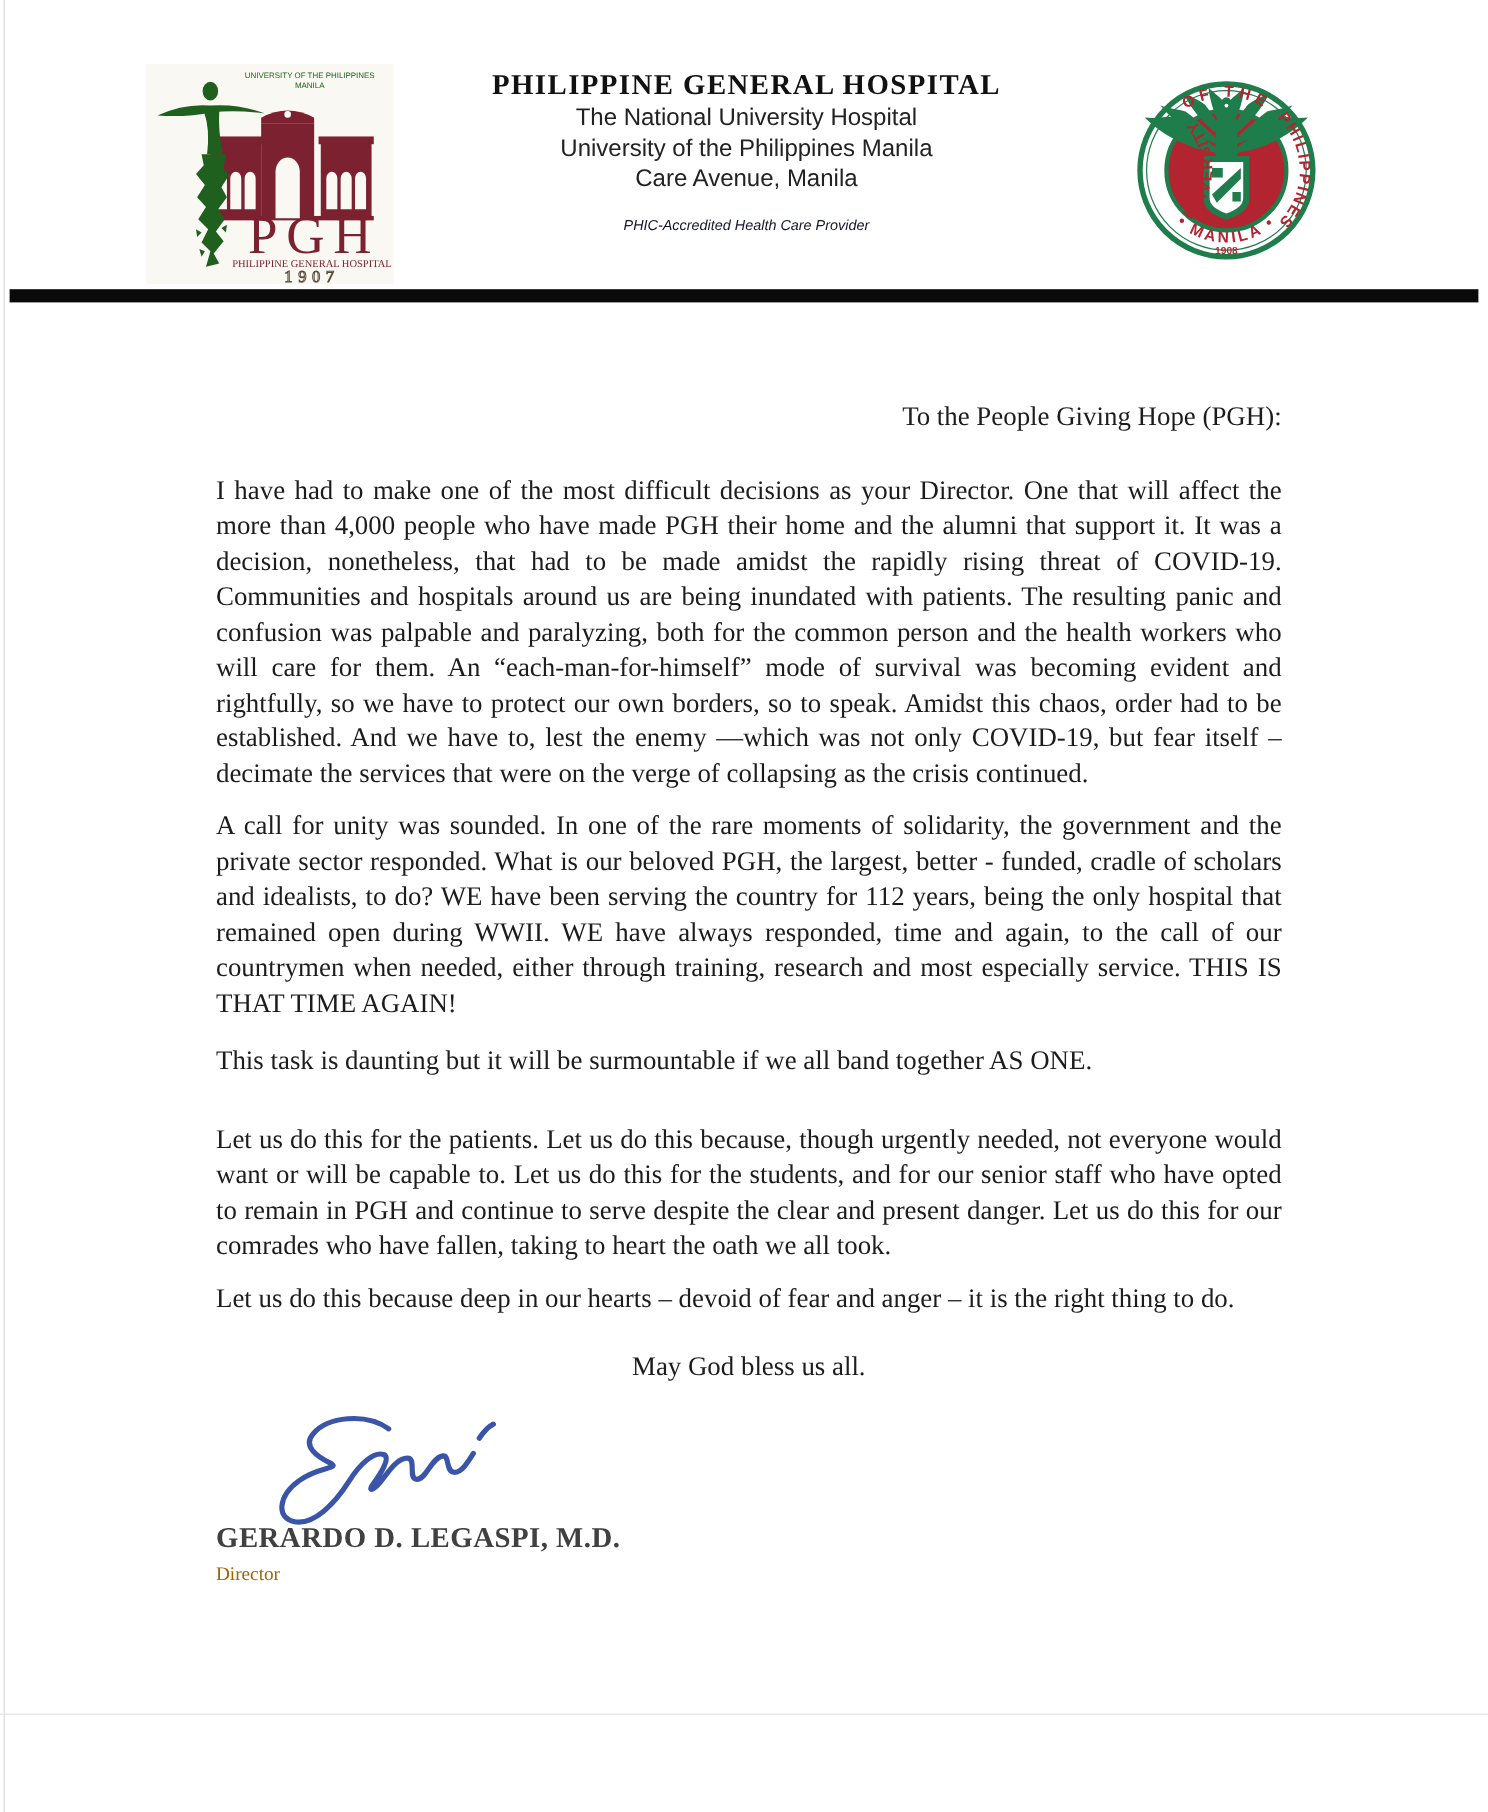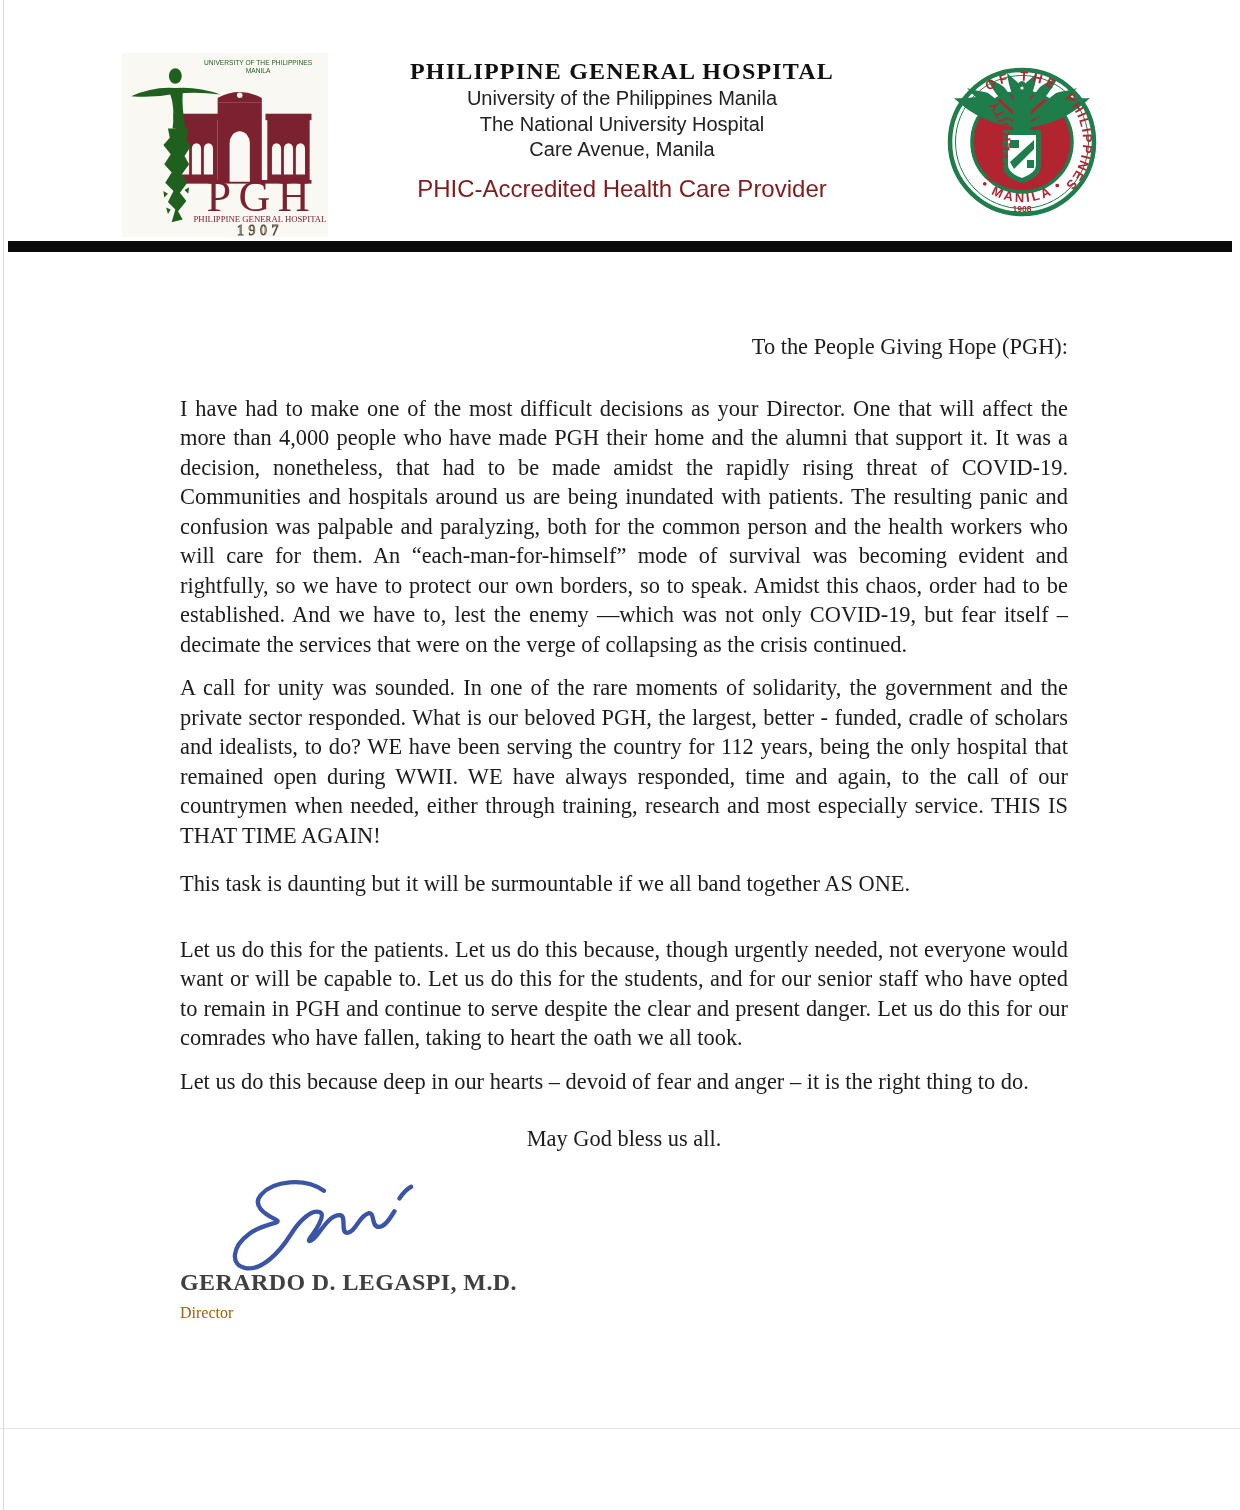--- a/index.html
+++ b/index.html
@@ -9,22 +9,22 @@
   .hairline{position:absolute;left:0;top:1428px;width:1240px;height:1px;background:#e4e4e4;}
 
   
   .pgh-logo{position:absolute;left:113px;top:53px;width:224px;height:184px;}
   .up-seal{position:absolute;left:933px;top:50px;width:178px;height:180px;}
   .head-center{position:absolute;left:352px;top:56px;width:540px;text-align:center;}
   .org-name{font-family:"Liberation Serif",serif;font-weight:bold;font-size:24px;
             letter-spacing:1.2px;line-height:30px;color:#111;}
   .sub{font-family:"Liberation Sans",sans-serif;font-size:20px;line-height:25.5px;color:#222;}
   .accred-wrap{margin-top:13px;}
-  .accred{font-family:"Liberation Sans",sans-serif;font-size:24px;
-          line-height:25.5px;color:#7f1d1d;}
+  .accred{font-family:"Liberation Sans",sans-serif;font-style:italic;font-size:12px;
+          line-height:25.5px;color:#0f172a;}
   .bar{position:absolute;left:8px;top:241px;width:1224px;height:11px;background:#0a0a0a;}
 
   
   .letter{position:absolute;left:180px;top:332px;width:888px;
           font-size:22.4px;line-height:29.5px;color:#1c1c1c;}
   .letter p{margin:0;text-align:justify;}
   p.salutation{text-align:right;margin-bottom:32px;margin-left:24px;}
   p.p0{margin-bottom:14px;}
   p.p1{margin-bottom:19px;}
   p.p2{margin-bottom:36px;}
@@ -79,22 +79,22 @@
       <ellipse cx="58" cy="25" rx="7" ry="8.5"></ellipse>
       <path d="M10,47 Q34,36 58,38 Q82,36 107,45 Q82,42 60,44 Q35,49 10,47 Z"></path>
       <path d="M52,43 Q58,60 55,82 L69,82 Q65,60 66,43 Z"></path>
       <path d="M50,82 L72,82 L70,95 L75,101 L68,112 L73,121 L65,132 L71,141 L63,152 L70,161 L61,172 L66,181 L54,184 L58,170 L50,162 L56,150 L47,141 L54,130 L46,121 L53,110 L45,100 L52,92 Z"></path>
       <path d="M45,150 l5,3 -4,4 z M73,146 l-5,3 4,4 z M48,168 l5,2 -3,5 z"></path>
     </g>
   </svg>
 
   <div class="head-center">
     <div class="org-name">PHILIPPINE GENERAL HOSPITAL</div>
+    <div class="sub">The National University Hospital</div>
     <div class="sub">University of the Philippines Manila</div>
-    <div class="sub">The National University Hospital</div>
     <div class="sub">Care Avenue, Manila</div>
     <div class="accred-wrap">
       <div class="accred">PHIC-Accredited Health Care Provider</div>
     </div>
   </div>
 
   <svg class="up-seal" viewBox="0 0 176 180" aria-hidden="true">
     <circle cx="88" cy="92" r="72" fill="#ffffff" stroke="#1f7d4c" stroke-width="4.5"></circle>
     <circle cx="88" cy="92" r="66.5" fill="none" stroke="#1f7d4c" stroke-width="1"></circle>
     <circle cx="88" cy="92" r="50" fill="#b32431" stroke="#1f7d4c" stroke-width="3.5"></circle>

